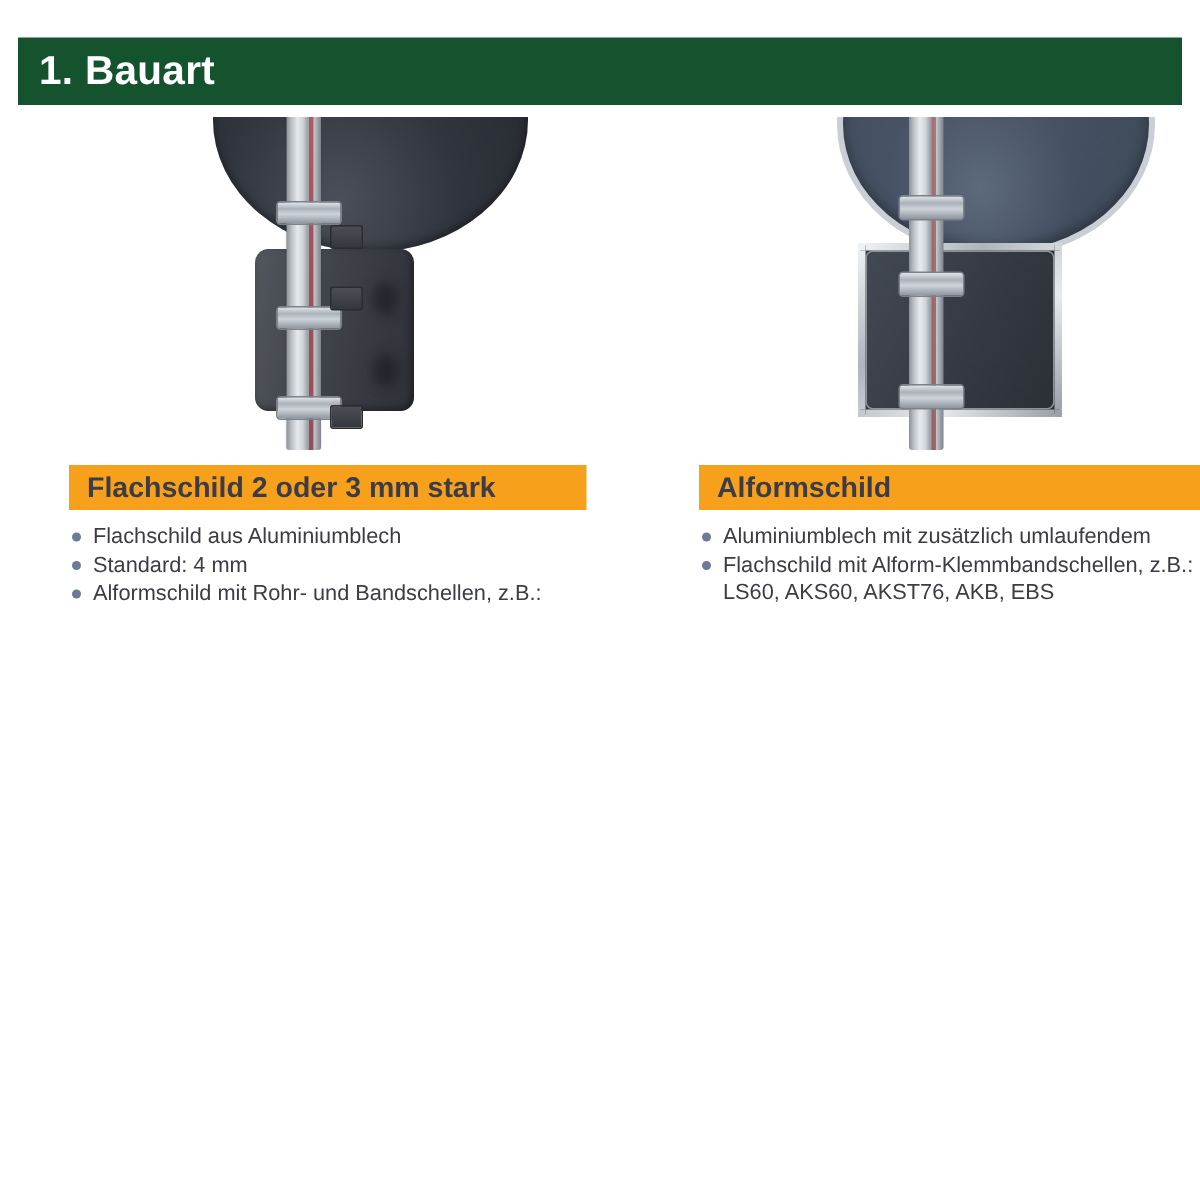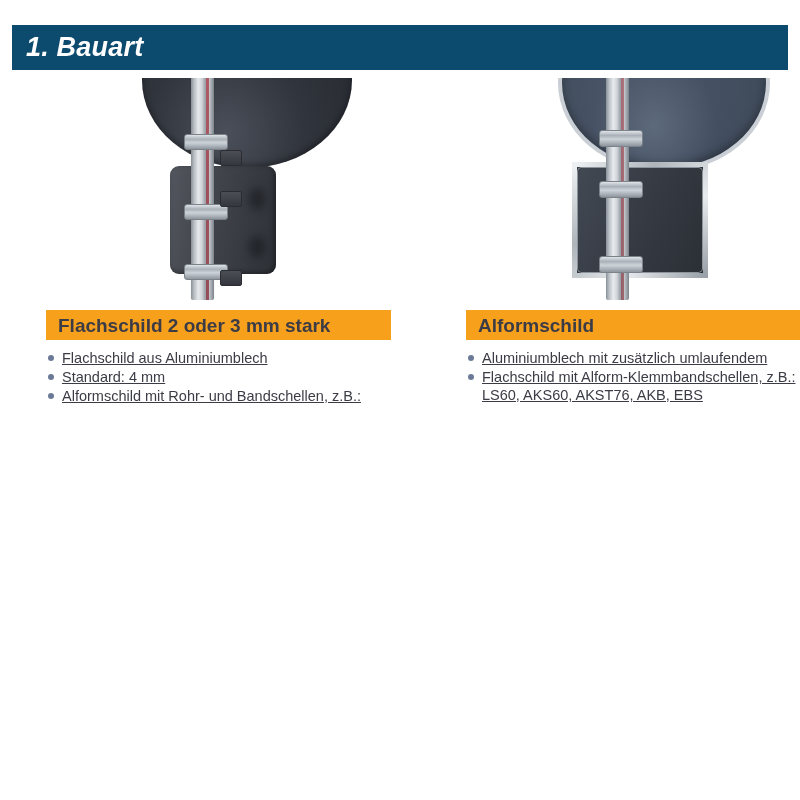--- a/index.html
+++ b/index.html
@@ -16,24 +16,23 @@
     color: #3c3c46;
   }
 
   
   .section-header {
     position: absolute;
     left: 12px;
     top: 25px;
     width: 776px;
     height: 45px;
-    background: #0c4a6e;
+    background: #14532d;
     display: flex;
     align-items: center;
-    font-style: italic;
   }
   .section-header-title {
     color: #ffffff;
     font-size: 27px;
     font-weight: bold;
     letter-spacing: 0.2px;
     padding-left: 14px;
     line-height: 1;
   }
 
@@ -207,21 +206,20 @@
     padding-left: 12px;
     line-height: 1;
     white-space: nowrap;
   }
 
   
   .bullet-list {
     margin: 9px 0 0 0;
     padding: 0;
     list-style: none;
-    text-decoration: underline;
   }
   .bullet-list-left  { margin-left: 12px; width: 350px; }
   .bullet-list-right { margin-left: 12px; width: 345px; }
   .bullet-item {
     position: relative;
     padding-left: 16px;
     font-size: 14.5px;
     line-height: 18px;
     color: #3c3c46;
     margin-bottom: 1px;

